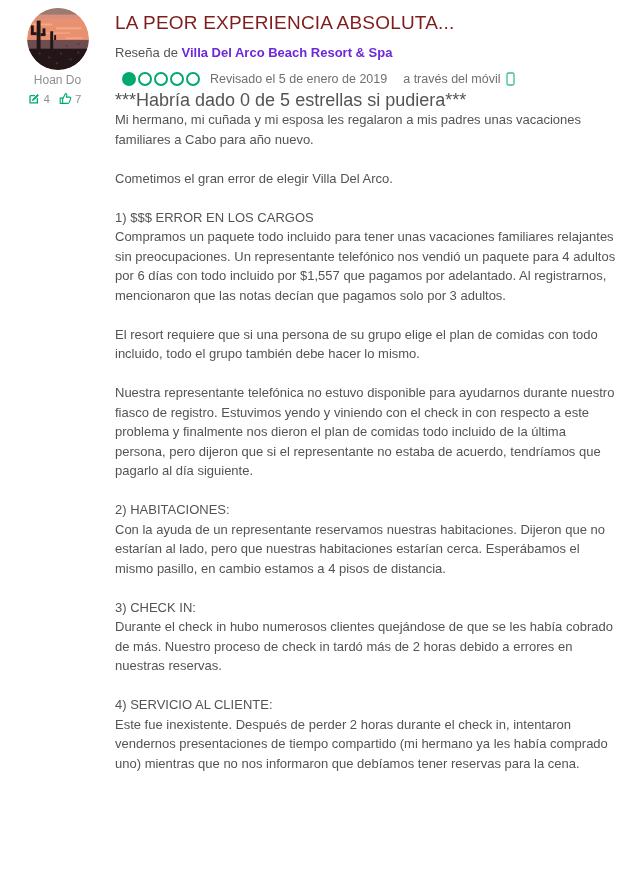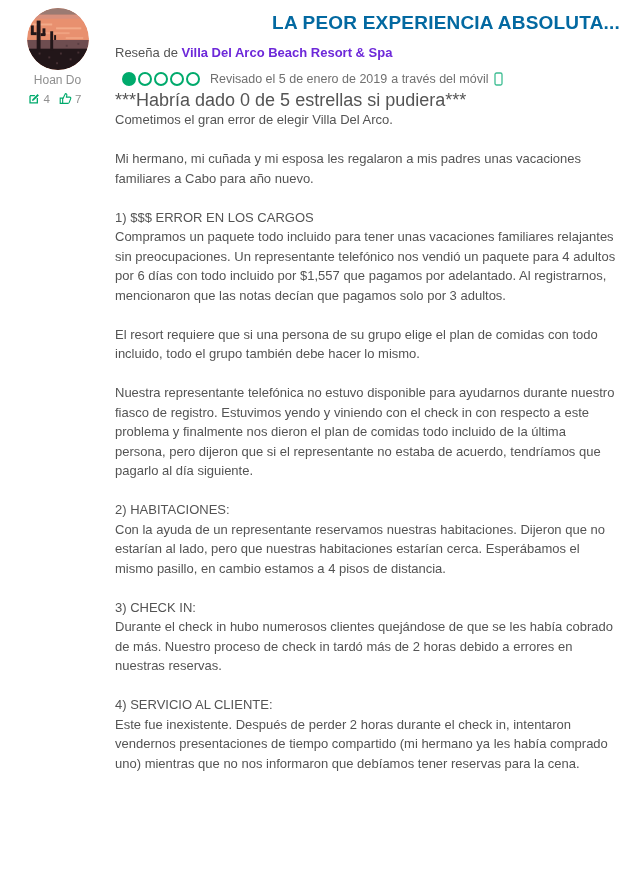--- a/index.html
+++ b/index.html
@@ -50,26 +50,25 @@
   }
   .contrib-row .num { margin-right: 6px; }
   .contrib-row svg { display: block; }
   
   .main-col {
     margin-left: 18px;
     width: 522px;
   }
   .review-title {
     font-size: 19px;
-    font-weight: bold;
-    color: #0369a1;
+    font-weight: normal;
+    color: #7f1d1d;
     letter-spacing: 0.2px;
     margin: 6px 0 11px 0;
     line-height: 22px;
-    text-align: right;
   }
   .subtitle {
     font-size: 13px;
     color: #545454;
     margin-bottom: 11px;
   }
   .hotel-link {
     font-weight: bold;
     color: #6d28d9;
     cursor: pointer;
@@ -93,21 +92,21 @@
   }
   .bubble.filled { background: #00aa6c; }
   .review-date {
     font-size: 12.5px;
     color: #707070;
     margin-left: 8px;
   }
   .via-mobile {
     font-size: 12.5px;
     color: #707070;
-    margin-left: 4px;
+    margin-left: 16px;
     display: flex;
     align-items: flex-start;
     gap: 6px;
   }
   .disclaimer {
     font-size: 18px;
     line-height: 19px;
     color: #545454;
   }
   .review-body p {
@@ -199,22 +198,22 @@
         <span>a través del móvil</span>
         <svg width="9" height="14" viewBox="0 0 9 14">
           <rect x="1" y="1" width="7" height="12" rx="1.5" fill="none" stroke="#3dbd92" stroke-width="1.3"></rect>
         </svg>
       </span>
     </div>
 
     <div class="disclaimer">***Habría dado 0 de 5 estrellas si pudiera***</div>
 
     <div class="review-body">
+      <p>Mi hermano, mi cuñada y mi esposa les regalaron a mis padres unas vacaciones familiares a Cabo para año nuevo.</p>
       <p>Cometimos el gran error de elegir Villa Del Arco.</p>
-      <p>Mi hermano, mi cuñada y mi esposa les regalaron a mis padres unas vacaciones familiares a Cabo para año nuevo.</p>
       <p>1) $$$ ERROR EN LOS CARGOS
 Compramos un paquete todo incluido para tener unas vacaciones familiares relajantes sin preocupaciones. Un representante telefónico nos vendió un paquete para 4 adultos por 6 días con todo incluido por $1,557 que pagamos por adelantado. Al registrarnos, mencionaron que las notas decían que pagamos solo por 3 adultos.</p>
       <p>El resort requiere que si una persona de su grupo elige el plan de comidas con todo incluido, todo el grupo también debe hacer lo mismo.</p>
       <p>Nuestra representante telefónica no estuvo disponible para ayudarnos durante nuestro fiasco de registro. Estuvimos yendo y viniendo con el check in con respecto a este problema y finalmente nos dieron el plan de comidas todo incluido de la última persona, pero dijeron que si el representante no estaba de acuerdo, tendríamos que pagarlo al día siguiente.</p>
       <p>2) HABITACIONES:
 Con la ayuda de un representante reservamos nuestras habitaciones. Dijeron que no estarían al lado, pero que nuestras habitaciones estarían cerca. Esperábamos el mismo pasillo, en cambio estamos a 4 pisos de distancia.</p>
       <p>3) CHECK IN:
 Durante el check in hubo numerosos clientes quejándose de que se les había cobrado de más. Nuestro proceso de check in tardó más de 2 horas debido a errores en nuestras reservas.</p>
       <p>4) SERVICIO AL CLIENTE:
 Este fue inexistente. Después de perder 2 horas durante el check in, intentaron vendernos presentaciones de tiempo compartido (mi hermano ya les había comprado uno) mientras que no nos informaron que debíamos tener reservas para la cena.</p>

